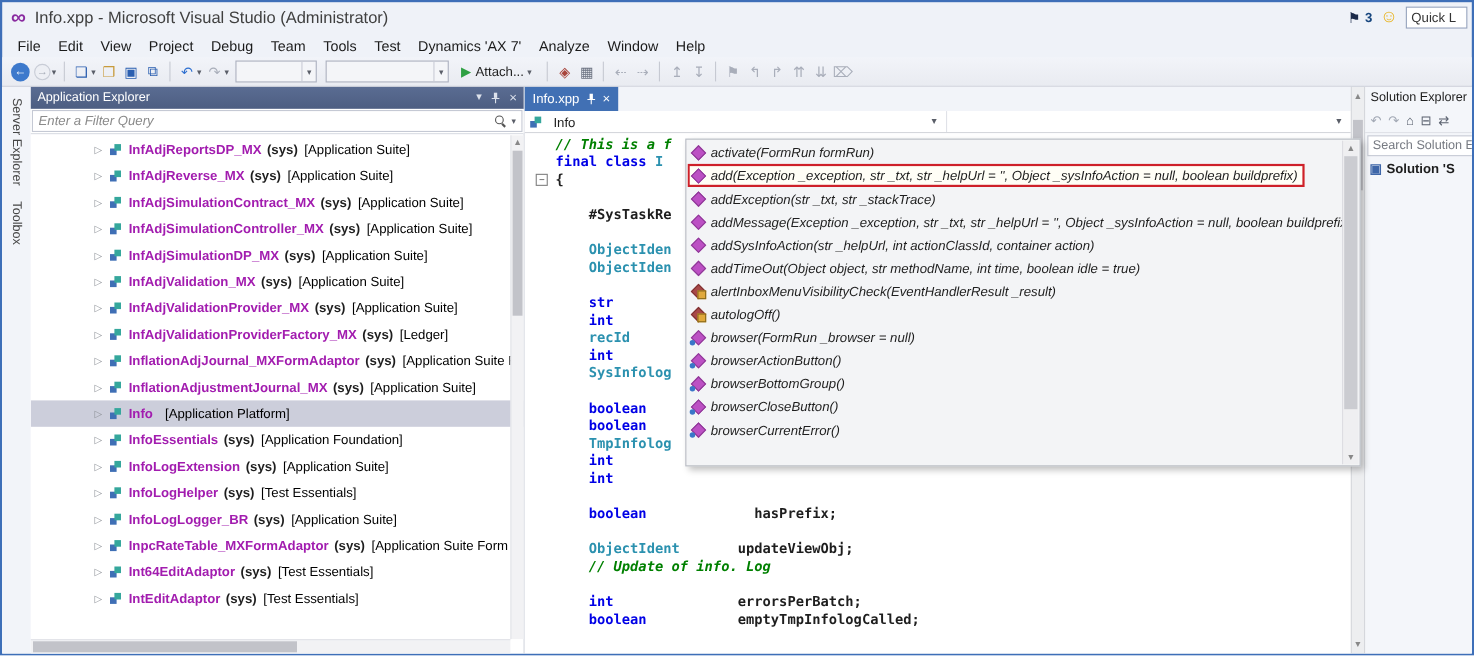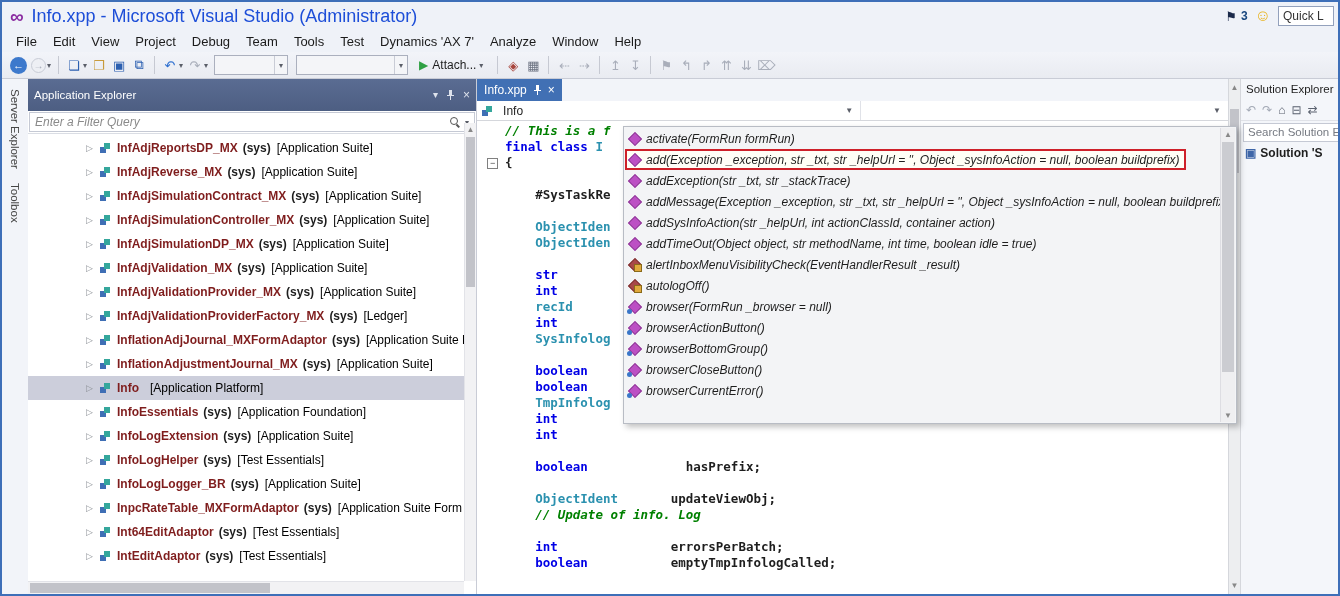--- a/index.html
+++ b/index.html
@@ -11,21 +11,21 @@
   }
   .window {
     width:1340px; height:596px;
     border:2px solid var(--window-border,#3E6FB8);
     display:flex; flex-direction:column;
     background:var(--titlebar-bg,#EFF2F8);
   }
   
   .titlebar { height:28px; display:flex; align-items:center; padding:0 4px 0 8px; flex:0 0 28px; }
   .vs-logo { font-size:19px; font-weight:bold; color:#8A2BA0; line-height:1; margin-right:8px; }
-  .title-text { font-size:18px; color:#1d4ed8; }
+  .title-text { font-size:15px; color:#404040; }
   .title-right { margin-left:auto; display:flex; align-items:center; gap:7px; }
   .flag-ic { font-size:13px; color:#1B2A4A; }
   .flag-count { font-size:12px; font-weight:bold; color:#16457E; margin-left:-3px; }
   .smiley { font-size:16px; color:#E8B21A; line-height:1; }
   .qlaunch { width:56px; height:20px; border:1px solid #93A1BC; background:#fff; font-size:12px; color:#444; padding:0 4px; outline:none; font-family:"Liberation Sans",sans-serif; }
   .qlaunch::placeholder { color:#333; opacity:1; }
   
   .menubar { height:22px; flex:0 0 22px; display:flex; align-items:center; padding-left:6px; }
   .menu-item { font-size:13px; padding:2px 8px; color:#1b1b1b; cursor:default; }
   
@@ -51,38 +51,38 @@
   .attach-btn { display:flex; align-items:center; gap:4px; height:20px; padding:0 5px; margin:0 2px; }
   .attach-play { color:var(--attach-green,#2FA043); font-size:12px; }
   .attach-label { font-size:12px; color:#1e1e1e; }
   
   .main { flex:1 1 auto; display:flex; min-height:0; background:#fff; }
   
   .strip { flex:0 0 26px; background:var(--toolbar-bg,#F2F4F9); display:flex; flex-direction:column; align-items:center; padding-top:10px; gap:14px; }
   .strip-tab { writing-mode:vertical-rl; font-size:11.5px; color:#454545; cursor:default; }
   
   .app-panel { flex:0 0 446px; display:flex; flex-direction:column; border-right:1px solid #C9CCD6; background:#fff; position:relative; min-height:0; }
-  .panel-header { height:20px; flex:0 0 20px; display:flex; align-items:center; padding:16px 6px;
+  .panel-header { height:20px; flex:0 0 20px; display:flex; align-items:center; padding:4px 6px;
     background:linear-gradient(#5A6C92, var(--panel-header-bg,#4D5E82)); color:#fff; }
   .panel-title { font-size:11.5px; }
   .panel-hicons { margin-left:auto; display:flex; align-items:center; gap:8px; color:#DDE2EC; }
   .ph-ic { font-size:10px; line-height:1; cursor:default; }
   .filter-row { flex:0 0 23px; position:relative; border-bottom:1px solid #DADDE4; background:#fff; padding:1px; }
   .filter-input { width:100%; height:20px; border:1px solid #C5C9D4; font-size:12px; padding:0 36px 0 5px; outline:none; font-family:"Liberation Sans",sans-serif; }
   .filter-input::placeholder { color:#8A8A8A; font-style:italic; opacity:1; }
   .filter-icons { position:absolute; right:7px; top:6px; display:flex; align-items:center; gap:4px; }
   .mag { width:11px; height:11px; position:relative; display:inline-block; }
   .mag::before { content:""; position:absolute; width:6px; height:6px; border:1.5px solid #555; border-radius:50%; left:0; top:0; }
   .mag::after { content:""; position:absolute; width:4px; height:1.5px; background:#555; transform:rotate(45deg); left:6px; top:8px; }
   .tree { flex:1 1 auto; overflow:hidden; padding-top:2px; }
   .trow { height:24px; display:flex; align-items:center; padding-left:58px; white-space:nowrap; overflow:hidden; font-size:12px; }
   .trow.selected { background:var(--selection-bg,#CCCEDB); }
   .twisty { color:#8F9399; font-size:9px; width:13px; flex:0 0 13px; }
   .axicon { width:14px; flex:0 0 14px; display:inline-flex; margin-right:4px; }
-  .tname { font-weight:bold; color:#7f1d1d; }
+  .tname { font-weight:bold; color:#a21caf; }
   .tsys { font-weight:bold; color:#1e1e1e; margin-left:5px; }
   .tpkg { color:#000000; margin-left:6px; }
   .tree-vscroll { position:absolute; right:0; top:44px; bottom:13px; width:12px; background:#F2F2F4; border-left:1px solid #E2E3E8; }
   .tree-vscroll .sb-thumb { position:absolute; left:1px; right:1px; top:14px; height:150px; background:#C2C3C9; }
   .tree-hscroll { position:absolute; left:0; right:12px; bottom:0; height:13px; background:#F2F2F4; border-top:1px solid #E2E3E8; }
   .tree-hscroll .sb-thumb { position:absolute; top:1px; bottom:1px; left:2px; width:55%; background:#C2C3C9; }
   .sb-arrow { color:#888; font-size:8px; text-align:center; line-height:13px; display:block; }
   
   .editor { flex:1 1 auto; min-width:0; position:relative; display:flex; flex-direction:column; background:#fff; }
   .tabstrip { flex:0 0 22px; background:var(--toolbar-bg,#F2F4F9); display:flex; align-items:flex-start; }

